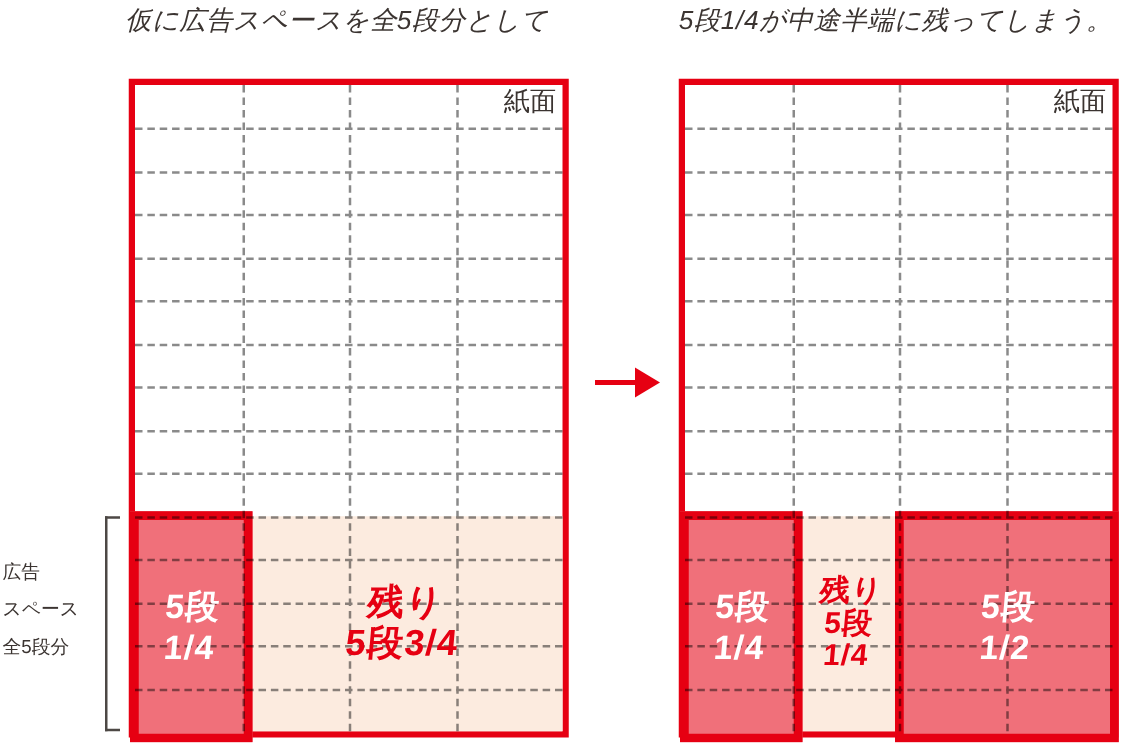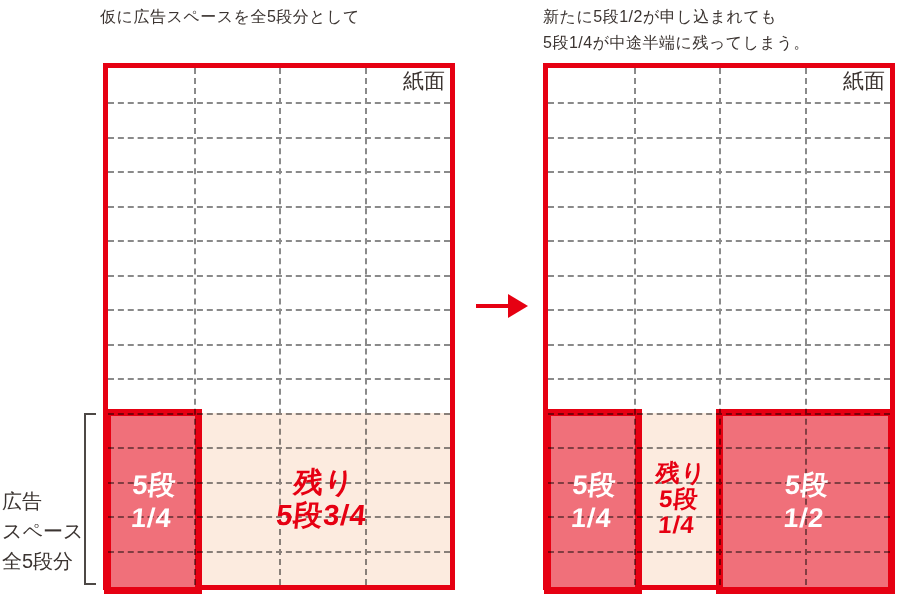--- a/index.html
+++ b/index.html
@@ -4,22 +4,22 @@
 <style>
   html,body{margin:0;padding:0;background:#ffffff;}
   *{box-sizing:border-box;}
   .stage{
     position:relative;width:900px;height:594px;overflow:hidden;
     font-family:"Liberation Sans","DejaVu Sans",sans-serif;
     background:#ffffff;
   }
   .title{
     position:absolute;top:4px;
-    font-size:16px;line-height:26px;color:var(--ink);
-    letter-spacing:0.5px;white-space:nowrap;
+    font-size:21px;line-height:26px;color:var(--ink);
+    letter-spacing:0.5px;white-space:nowrap;font-style:italic;
   }
   .paper{
     position:absolute;top:63px;width:352px;height:527px;
     background:#ffffff;border:5px solid var(--red);
     z-index:1;
   }
   .grid{
     position:absolute;top:68px;width:342px;height:517px;
     z-index:4;pointer-events:none;mix-blend-mode:multiply;
   }
@@ -54,42 +54,41 @@
   }
   .remainder-label.narrow{font-size:24px;line-height:1.08;}
   .bracket{
     position:absolute;left:84px;top:413px;width:12px;height:172px;
     border-left:2px solid var(--bracket);
     border-top:2px solid var(--bracket);
     border-bottom:2px solid var(--bracket);
     z-index:5;
   }
   .side-label{
-    position:absolute;left:2px;top:486px;
-    font-size:20px;line-height:30px;color:var(--ink);z-index:5;
+    position:absolute;left:2px;top:443px;
+    font-size:15px;line-height:30px;color:var(--ink);z-index:5;
   }
   .arrow{position:absolute;z-index:5;}
   .arrow-shaft{position:absolute;left:476px;top:304px;width:34px;height:4px;background:var(--red);}
   .arrow-head{
     position:absolute;left:508px;top:294px;width:0;height:0;
     border-left:20px solid var(--red);
     border-top:12px solid transparent;
     border-bottom:12px solid transparent;
   }
 </style>
 </head>
 <body>
 
 <div class="stage">
 
   <div class="title" style="left:100px;">
     <div>仮に広告スペースを全5段分として</div>
   </div>
   <div class="title" style="left:543px;">
-    <div>新たに5段1/2が申し込まれても</div>
     <div>5段1/4が中途半端に残ってしまう。</div>
   </div>
 
   <div class="paper" style="left:103px;"></div>
   <div class="remainder-bg" style="left:196px;width:254px;"></div>
   <div class="block" style="left:104px;width:98px;"></div>
   <div class="grid" style="left:108px;">
       <div class="hline" style="top: 6.66667%;"></div>
       <div class="hline" style="top: 13.3333%;"></div>
       <div class="hline" style="top: 20%;"></div>

